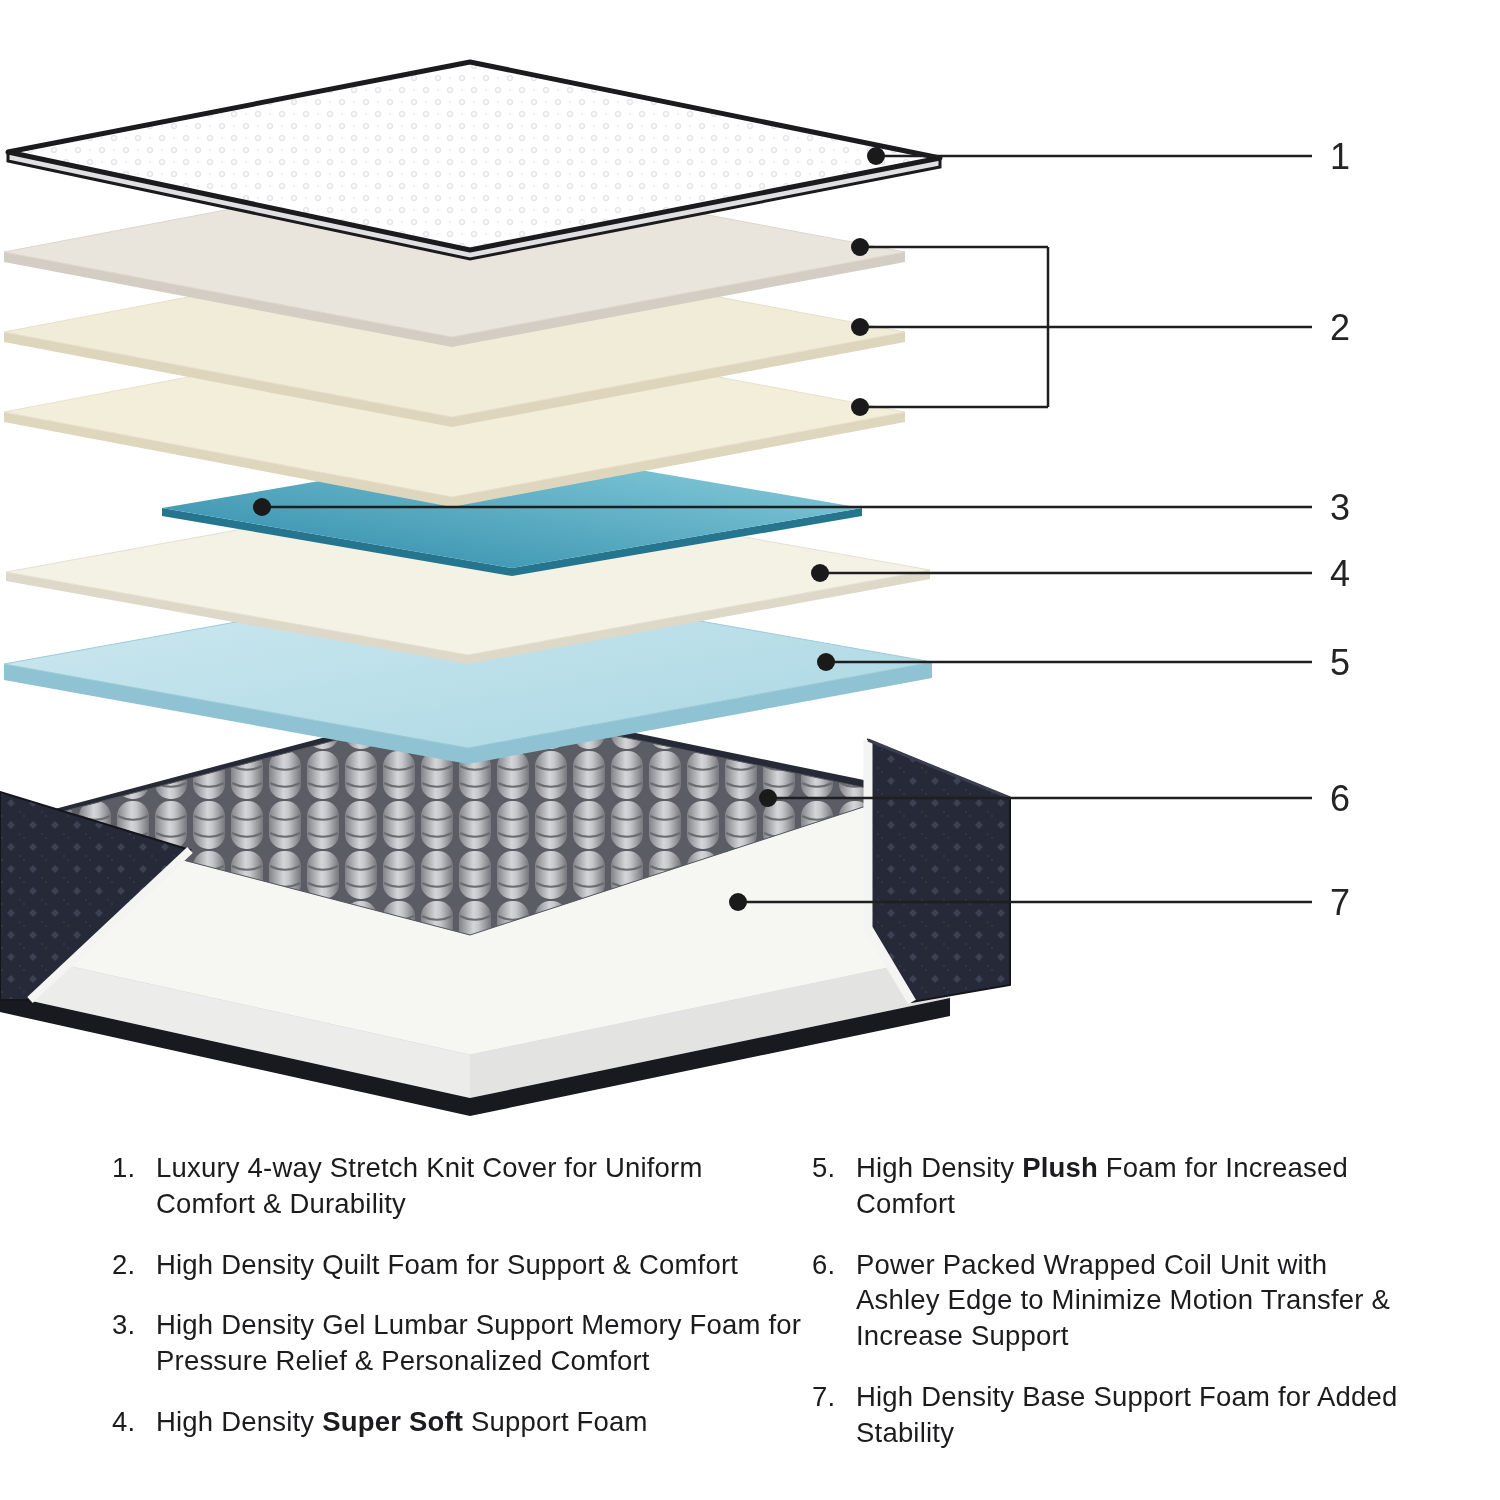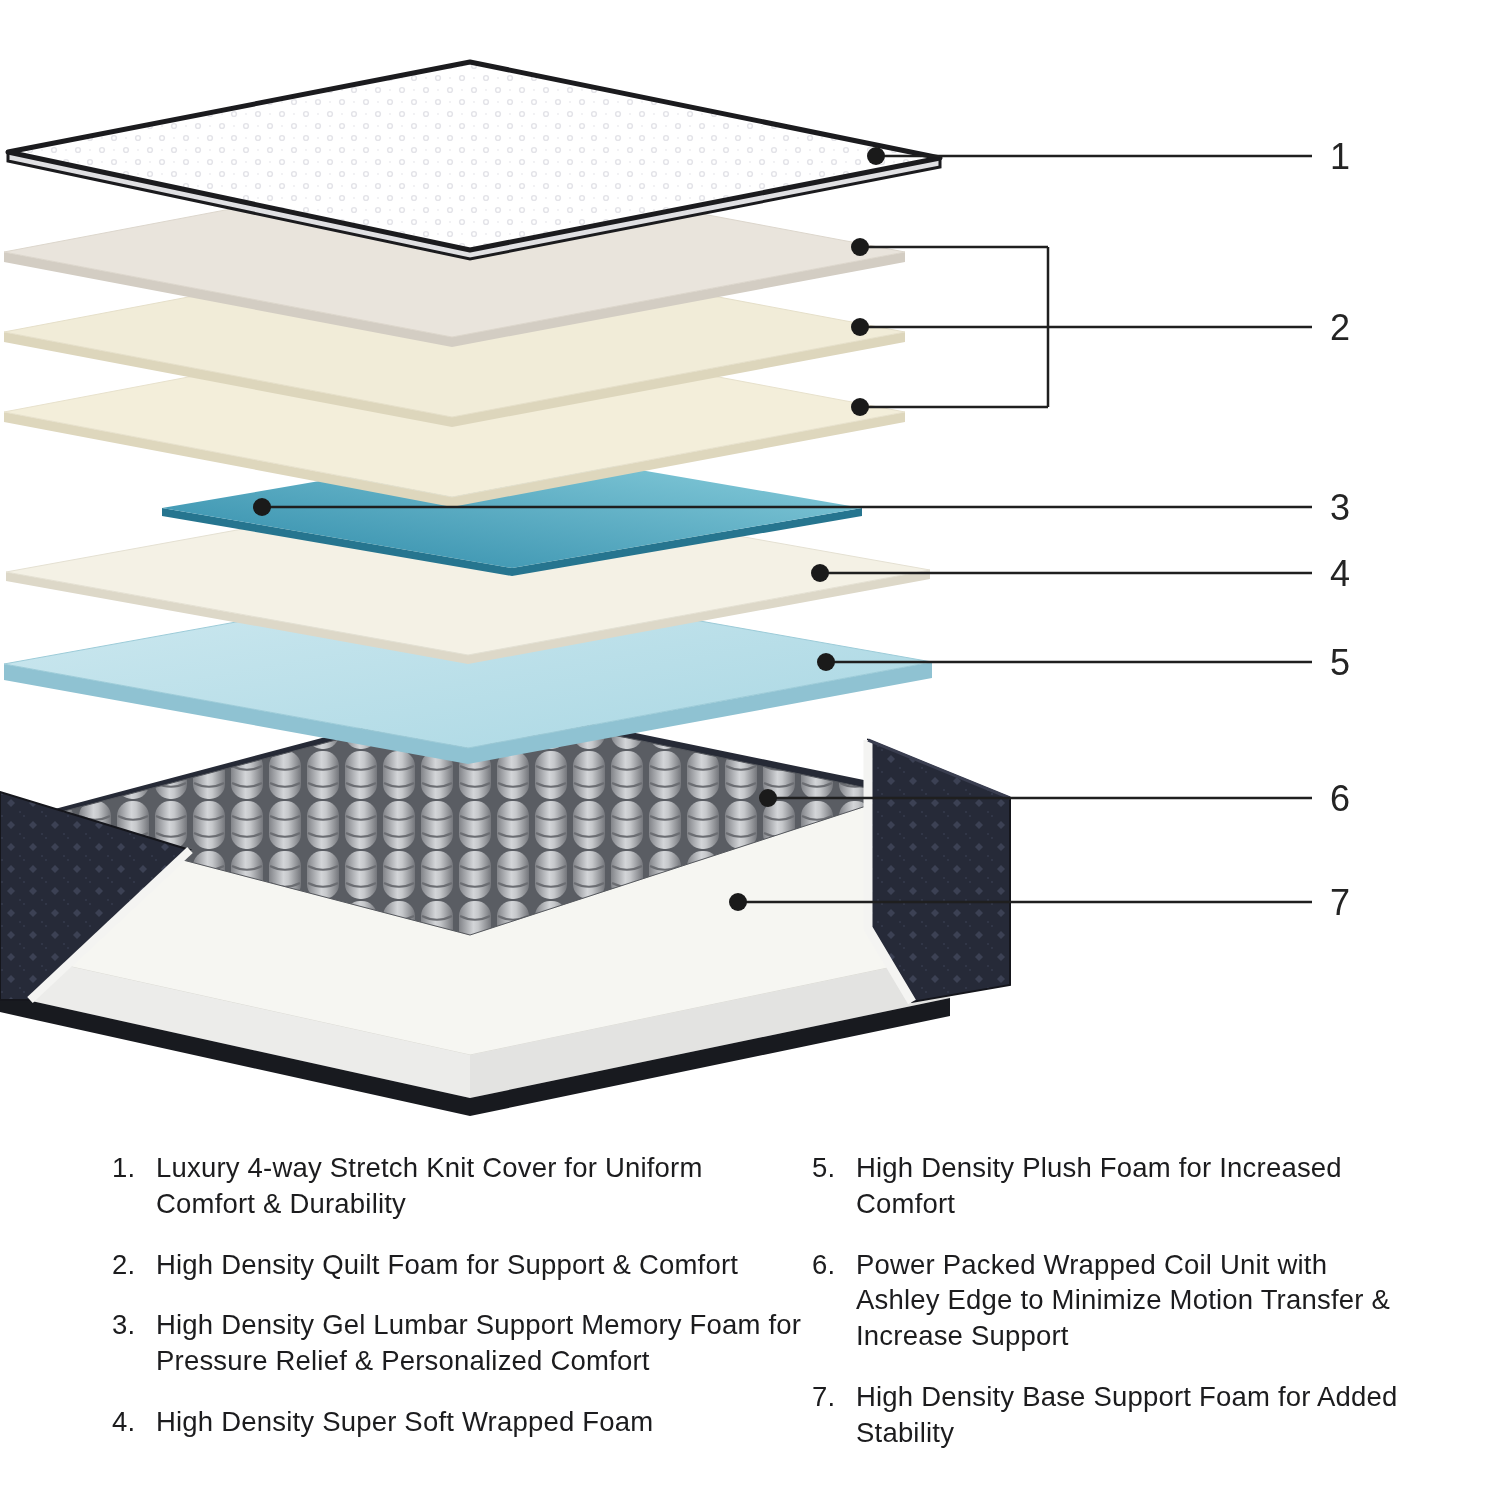--- a/index.html
+++ b/index.html
@@ -6,21 +6,21 @@
   .stage{position:relative;width:1500px;height:1500px;background:#ffffff;overflow:hidden;
          font-family:"Liberation Sans",sans-serif;color:#1c1c1e;}
   .diagram-svg{position:absolute;left:0;top:0;}
   .legend{position:absolute;left:0;top:1140px;width:1500px;height:360px;}
   .legend-col{position:absolute;top:10px;}
   .legend-left{left:112px;width:690px;}
   .legend-right{left:812px;width:600px;}
   .legend-item{display:flex;margin-bottom:25px;font-size:27.5px;line-height:1.3;letter-spacing:.2px;}
   .legend-num{flex:none;width:44px;}
   .legend-text{flex:1;}
-  .legend-text b{font-weight:normal;}
+  .legend-text b{font-weight:bold;}
   .callout-num{font-family:"Liberation Sans",sans-serif;font-size:36px;fill:#242424;font-weight:400;}
 </style>
 </head>
 <body>
 
 <div class="stage">
 
 <svg class="diagram-svg" width="1500" height="1130" viewBox="0 0 1500 1130">
   <defs>
     <pattern id="coverPat" width="24" height="24" patternUnits="userSpaceOnUse">
@@ -155,21 +155,21 @@
         <div class="legend-item">
           <span class="legend-num">2.</span>
           <span class="legend-text"><span>High Density Quilt Foam for Support &amp; Comfort</span></span>
         </div>
         <div class="legend-item">
           <span class="legend-num">3.</span>
           <span class="legend-text"><span>High Density Gel Lumbar Support Memory Foam for Pressure Relief &amp; Personalized Comfort</span></span>
         </div>
         <div class="legend-item">
           <span class="legend-num">4.</span>
-          <span class="legend-text"><span>High Density </span><b>Super Soft</b><span> Wrapped Foam</span></span>
+          <span class="legend-text"><span>High Density </span><b>Super Soft</b><span> Support Foam</span></span>
         </div>
       </div>
   <div class="legend-col legend-right" id="legend-right">
         <div class="legend-item">
           <span class="legend-num">5.</span>
           <span class="legend-text"><span>High Density </span><b>Plush</b><span> Foam for Increased Comfort</span></span>
         </div>
         <div class="legend-item">
           <span class="legend-num">6.</span>
           <span class="legend-text"><span>Power Packed Wrapped Coil Unit with Ashley Edge to Minimize Motion Transfer &amp; Increase Support</span></span>

